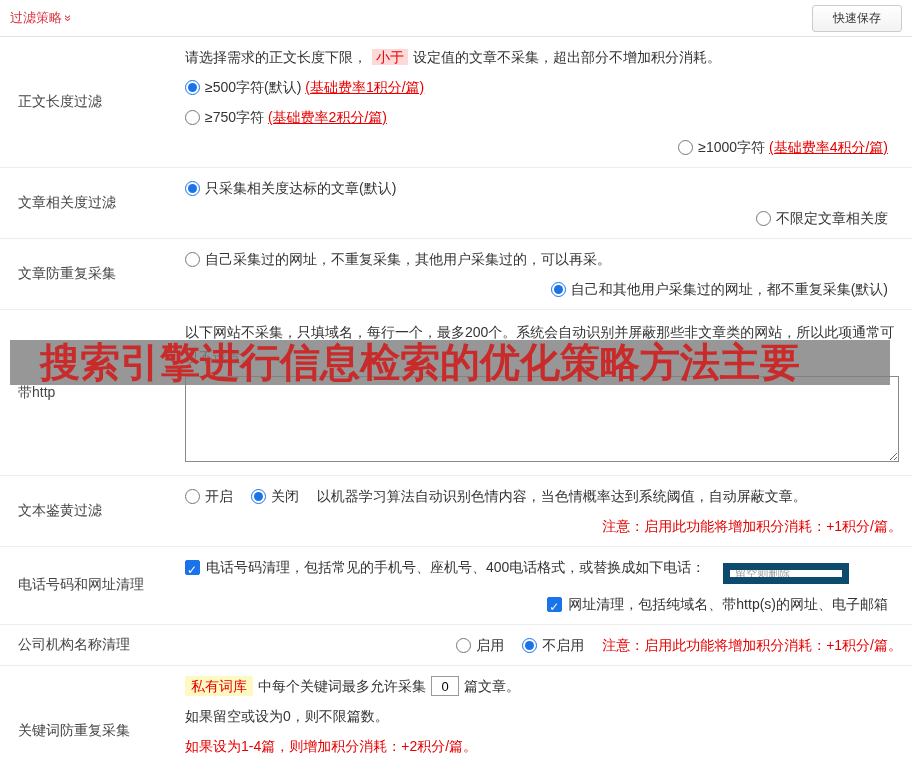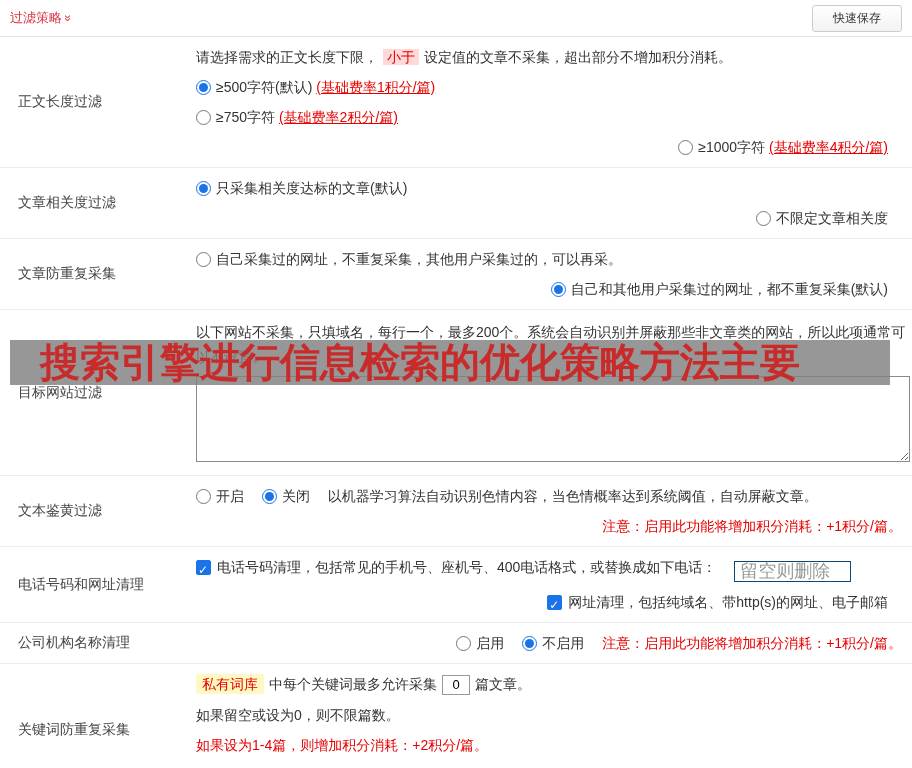--- a/index.html
+++ b/index.html
@@ -14,21 +14,21 @@
     padding: 0 10px; border-bottom: 1px solid #e3e3e3;
   }
   .page-title { color: #d9333f; font-size: 13px; cursor: pointer; }
   .chev { display: inline-block; transform: rotate(90deg); font-size: 12px; margin-left: 3px; }
   .save-btn {
     font-size: 12px; padding: 4px 20px; border: 1px solid #ccc; border-radius: 3px;
     background: linear-gradient(#ffffff, #f2f2f2); color: #333; cursor: pointer;
   }
   .row { display: flex; border-bottom: 1px solid #ececec; }
   .row-label { width: 185px; flex: none; display: flex; align-items: center; padding-left: 18px; color: #444; }
-  .row-content { flex: 1; padding: 10px 10px 10px 0; margin-left: 11px; }
+  .row-content { flex: 1; padding: 10px 10px 10px 0; }
   .line { margin: 10px 0; line-height: 20px; }
   .line:first-child { margin-top: 0; }
   .line:last-child { margin-bottom: 0; text-align: right; }
   .red { color: #e60000; }
   .u-red { color: #e60000; text-decoration: underline; }
   .hl { background: #ffd8d8; color: #e60000; padding: 0 4px; margin: 0 5px; }
   .opt { cursor: pointer; margin-right: 14px; white-space: nowrap; }
   .radio {
     width: 15px; height: 15px; border: 1px solid #777; border-radius: 50%;
     display: inline-block; vertical-align: -3px; margin-right: 5px; background: #fff; position: relative;
@@ -44,21 +44,21 @@
   }
   .checkbox.checked { background: #1a73e8; border-color: #1a73e8; }
   .checkbox.checked::after {
     content: "✓"; position: absolute; color: #fff; font-size: 12px; font-weight: bold;
     left: 1px; top: -1px;
   }
   .tag { background: #fef9c3; color: #e60000; padding: 2px 6px; margin-right: 5px; border-radius: 2px; }
   .link { color: #3356d6; cursor: pointer; margin-left: 8px; }
   .link .chev { margin-left: 1px; }
   .num-input { width: 28px; height: 20px; border: 1px solid #999; text-align: center; font-size: 13px; margin: 0 5px; }
-  .phone-input { width: 117px; height: 21px; border: 1px solid #0c4a6e; padding: 0 5px; font-size: 18px; margin-left: 4px; vertical-align: -5px; }
+  .phone-input { width: 126px; height: 21px; border: 7px solid #0c4a6e; padding: 0 5px; font-size: 11px; margin-left: 4px; vertical-align: -5px; }
   .phone-input::placeholder { color: #9a9a9a; }
   .site-textarea {
     width: 714px; height: 86px; border: 1px solid #8a8a8a; margin-top: 6px;
     resize: both; font-family: inherit;
   }
   .desc { line-height: 25px; padding-right: 4px; }
   .watermark {
     position: absolute; left: 10px; right: 22px; top: 340px; height: 45px;
     background: rgba(128,128,128,0.82); z-index: 5;
     display: flex; align-items: center; padding-left: 30px; overflow: hidden;
@@ -113,21 +113,21 @@
     <div class="line opt">
       <span class="radio"></span><span>自己采集过的网址，不重复采集，其他用户采集过的，可以再采。</span>
     </div>
     <div class="line opt">
       <span class="radio checked"></span><span>自己和其他用户采集过的网址，都不重复采集(默认)</span>
     </div>
   </div>
 </div>
 
 <div class="row">
-  <div class="row-label">目标网站过滤</div>
+  <div class="row-label">带http</div>
   <div class="row-content">
     <div class="desc">以下网站不采集，只填域名，每行一个，最多200个。系统会自动识别并屏蔽那些非文章类的网站，所以此项通常可以不设置。</div>
     <textarea class="site-textarea" value="" style=""></textarea>
   </div>
 </div>
 
 <div class="row">
   <div class="row-label">文本鉴黄过滤</div>
   <div class="row-content">
     <div class="line">

